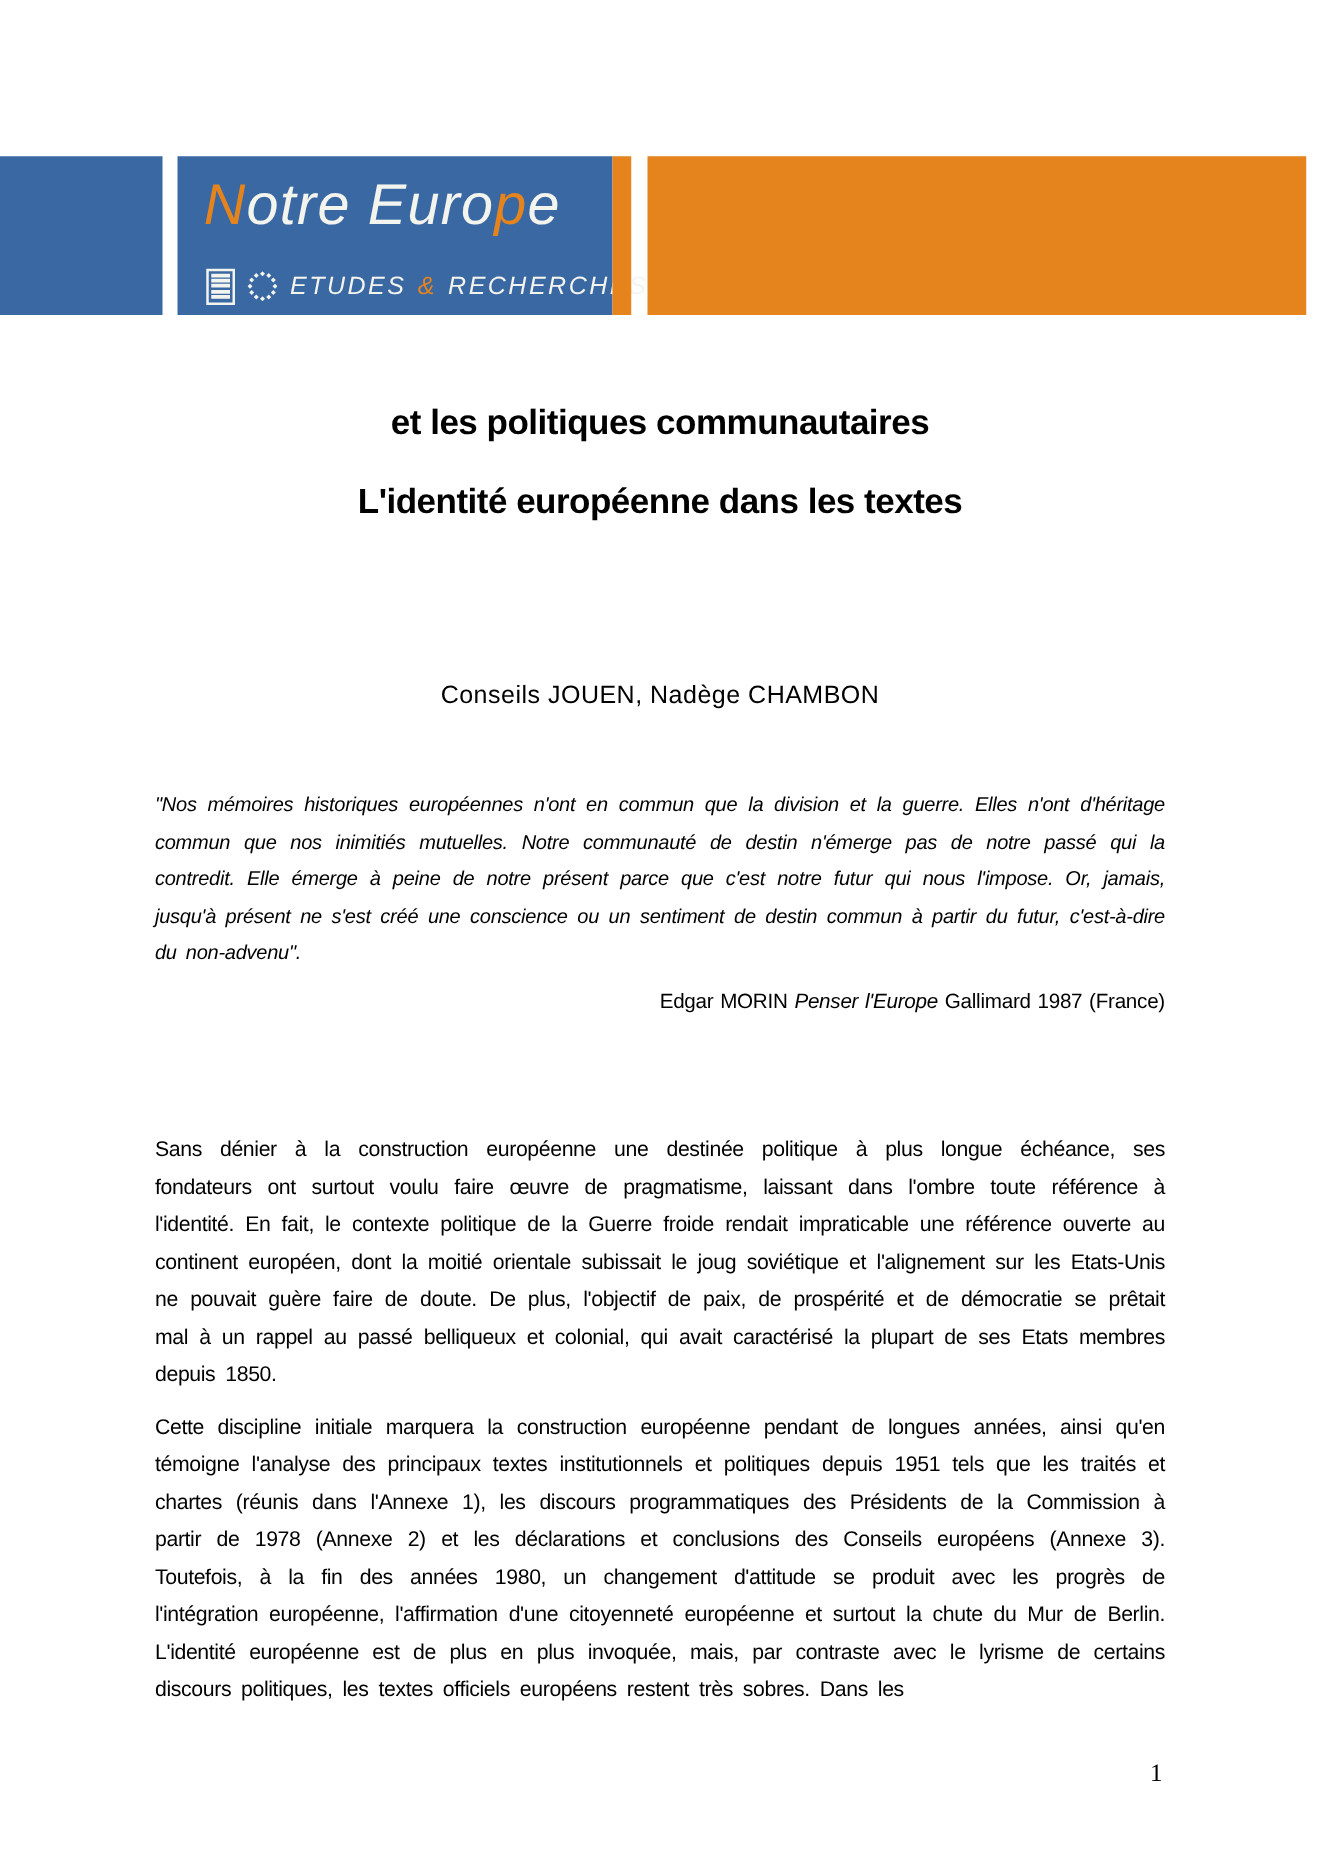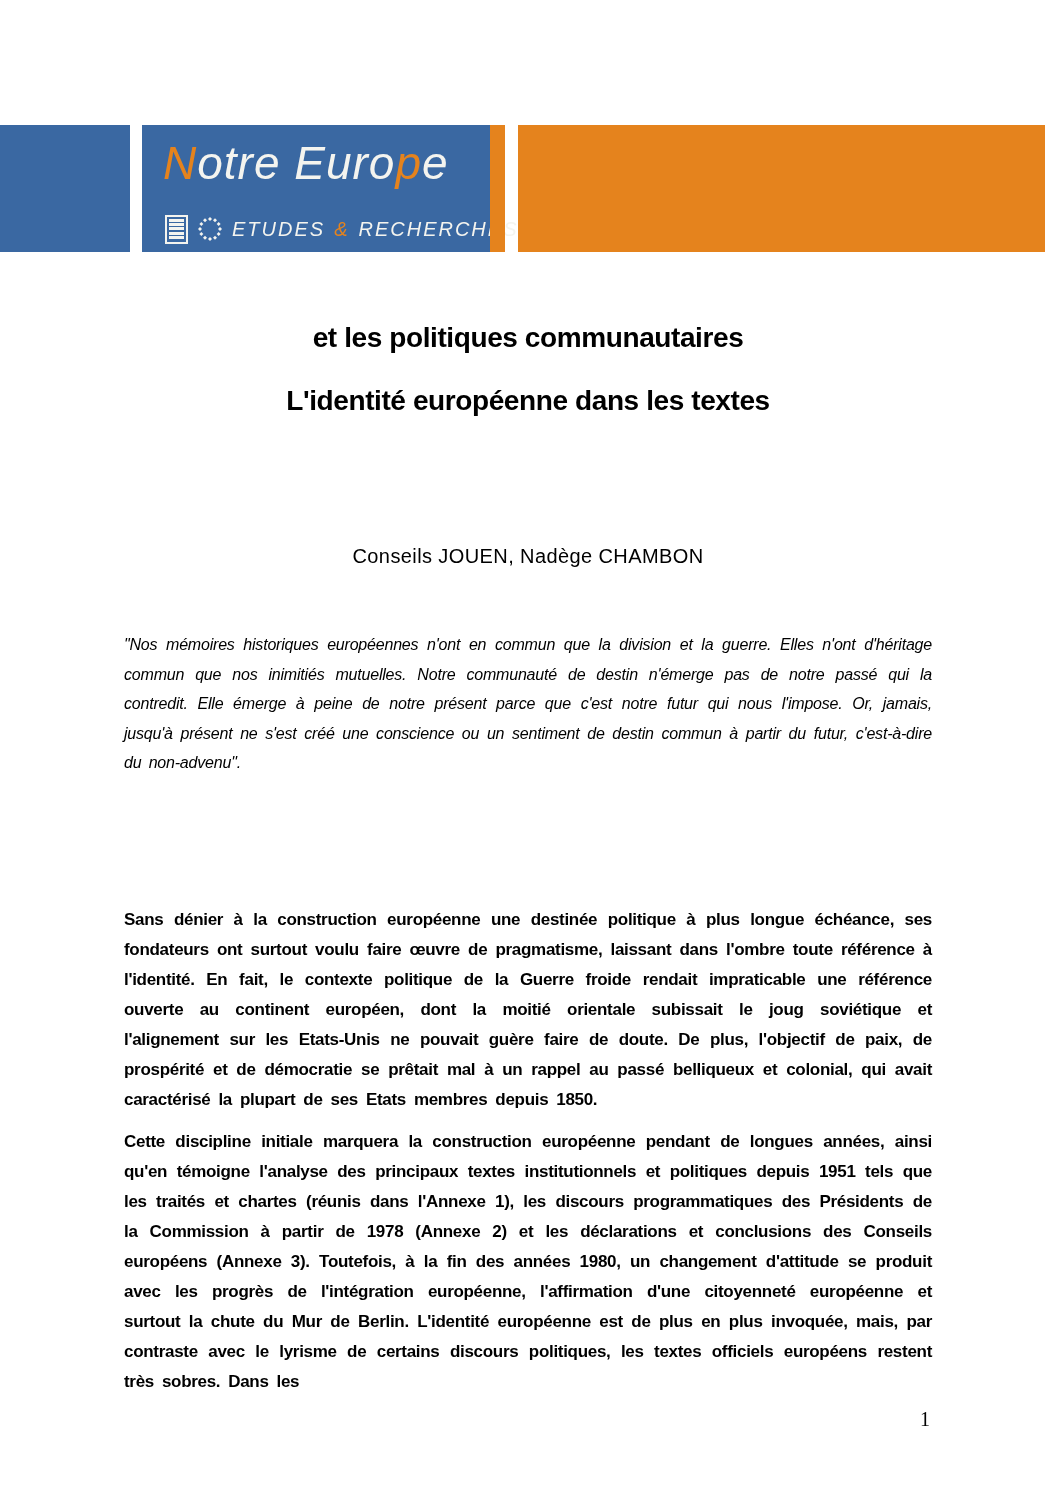--- a/index.html
+++ b/index.html
@@ -66,21 +66,21 @@
     top: 792px; text-align: right;
     font-size: 16.5px; letter-spacing: -0.2px; word-spacing: 1px;
   }
   .attribution em { font-style: italic; }
 
   .bodytext { top: 905px; }
   .bodytext p {
     margin: 0 0 12px 0;
     text-align: justify;
     font-size: 17px; line-height: 30px;
-    letter-spacing: -0.3px; word-spacing: 3.5px; font-weight: bold;
+    letter-spacing: -0.3px; word-spacing: 3.5px;
   }
 
   .pagenum {
     position: absolute; left: 920px; top: 1408px;
     font-family: "Liberation Serif", serif;
     font-size: 20px;
   }
 </style>
 </head>
 <body>
@@ -132,20 +132,23 @@
 
   <h1 class="col title">
     <div>et les politiques communautaires</div>
     <div>L'identité européenne dans les textes</div>
   </h1>
 
   <div class="col authors">Conseils JOUEN, Nadège CHAMBON</div>
 
   <div class="col epigraph">"Nos mémoires historiques européennes n'ont en commun que la division et la guerre. Elles n'ont d'héritage commun que nos inimitiés mutuelles. Notre communauté de destin n'émerge pas de notre passé qui la contredit. Elle émerge à peine de notre présent parce que c'est notre futur qui nous l'impose. Or, jamais, jusqu'à présent ne s'est créé une conscience ou un sentiment de destin commun à partir du futur, c'est-à-dire du non-advenu".</div>
 
+  <div class="col attribution">
+    <span>Edgar MORIN </span><em>Penser l'Europe</em><span> Gallimard 1987 (France)</span>
+  </div>
 
   <div class="col bodytext">
     <p>Sans dénier à la construction européenne une destinée politique à plus longue échéance, ses fondateurs ont surtout voulu faire œuvre de pragmatisme, laissant dans l'ombre toute référence à l'identité. En fait, le contexte politique de la Guerre froide rendait impraticable une référence ouverte au continent européen, dont la moitié orientale subissait le joug soviétique et l'alignement sur les Etats-Unis ne pouvait guère faire de doute. De plus, l'objectif de paix, de prospérité et de démocratie se prêtait mal à un rappel au passé belliqueux et colonial, qui avait caractérisé la plupart de ses Etats membres depuis 1850.</p>
     <p>Cette discipline initiale marquera la construction européenne pendant de longues années, ainsi qu'en témoigne l'analyse des principaux textes institutionnels et politiques depuis 1951 tels que les traités et chartes (réunis dans l'Annexe 1), les discours programmatiques des Présidents de la Commission à partir de 1978 (Annexe 2) et les déclarations et conclusions des Conseils européens (Annexe 3). Toutefois, à la fin des années 1980, un changement d'attitude se produit avec les progrès de l'intégration européenne, l'affirmation d'une citoyenneté européenne et surtout la chute du Mur de Berlin. L'identité européenne est de plus en plus invoquée, mais, par contraste avec le lyrisme de certains discours politiques, les textes officiels européens restent très sobres. Dans les</p>
   </div>
 
   <div class="pagenum">1</div>
 
 </div>
 

